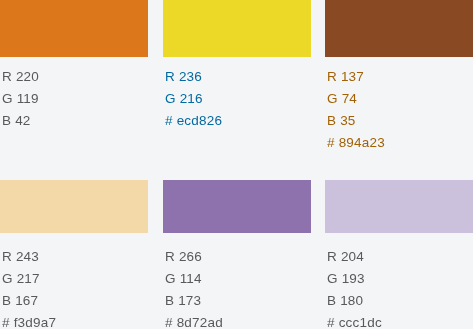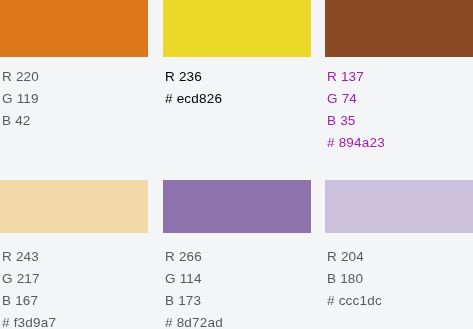--- a/index.html
+++ b/index.html
@@ -77,29 +77,30 @@
       <div class="swatch-chip" style="background-color: rgb(220, 119, 28);"></div>
       <div class="swatch-info" style="color: rgb(88, 89, 91);">
         <span class="info-line">R 220</span>
         <span class="info-line">G 119</span>
         <span class="info-line">B 42</span>
       </div>
     </div>
 
     <div class="swatch-cell col-2">
       <div class="swatch-chip" style="background-color: rgb(236, 216, 38);"></div>
-      <div class="swatch-info" style="color: #000000;">
+      <div class="swatch-info" style="color: #0369a1;">
         <span class="info-line">R 236</span>
+        <span class="info-line">G 216</span>
         <span class="info-line"># ecd826</span>
       </div>
     </div>
 
     <div class="swatch-cell col-3">
       <div class="swatch-chip" style="background-color: rgb(137, 74, 35);"></div>
-      <div class="swatch-info" style="color: #a21caf;">
+      <div class="swatch-info" style="color: #a16207;">
         <span class="info-line">R 137</span>
         <span class="info-line">G 74</span>
         <span class="info-line">B 35</span>
         <span class="info-line"># 894a23</span>
       </div>
     </div>
 
   </div>
 
   <div class="swatch-row row-bottom">
@@ -121,20 +122,21 @@
         <span class="info-line">G 114</span>
         <span class="info-line">B 173</span>
         <span class="info-line"># 8d72ad</span>
       </div>
     </div>
 
     <div class="swatch-cell col-3">
       <div class="swatch-chip" style="background-color: rgb(204, 193, 220);"></div>
       <div class="swatch-info" style="color: rgb(88, 89, 91);">
         <span class="info-line">R 204</span>
+        <span class="info-line">G 193</span>
         <span class="info-line">B 180</span>
         <span class="info-line"># ccc1dc</span>
       </div>
     </div>
 
   </div>
 
 </div>
 
 </body></html>

